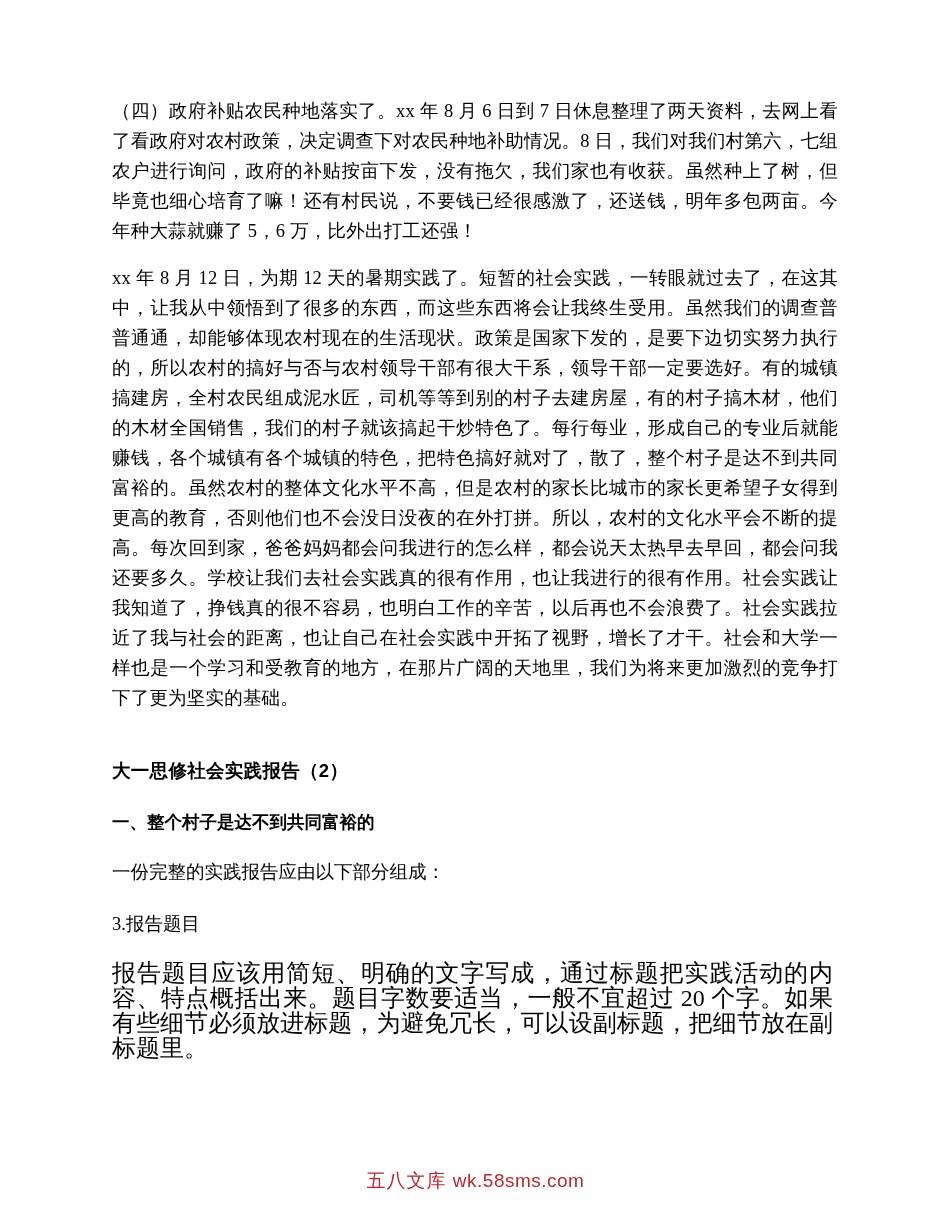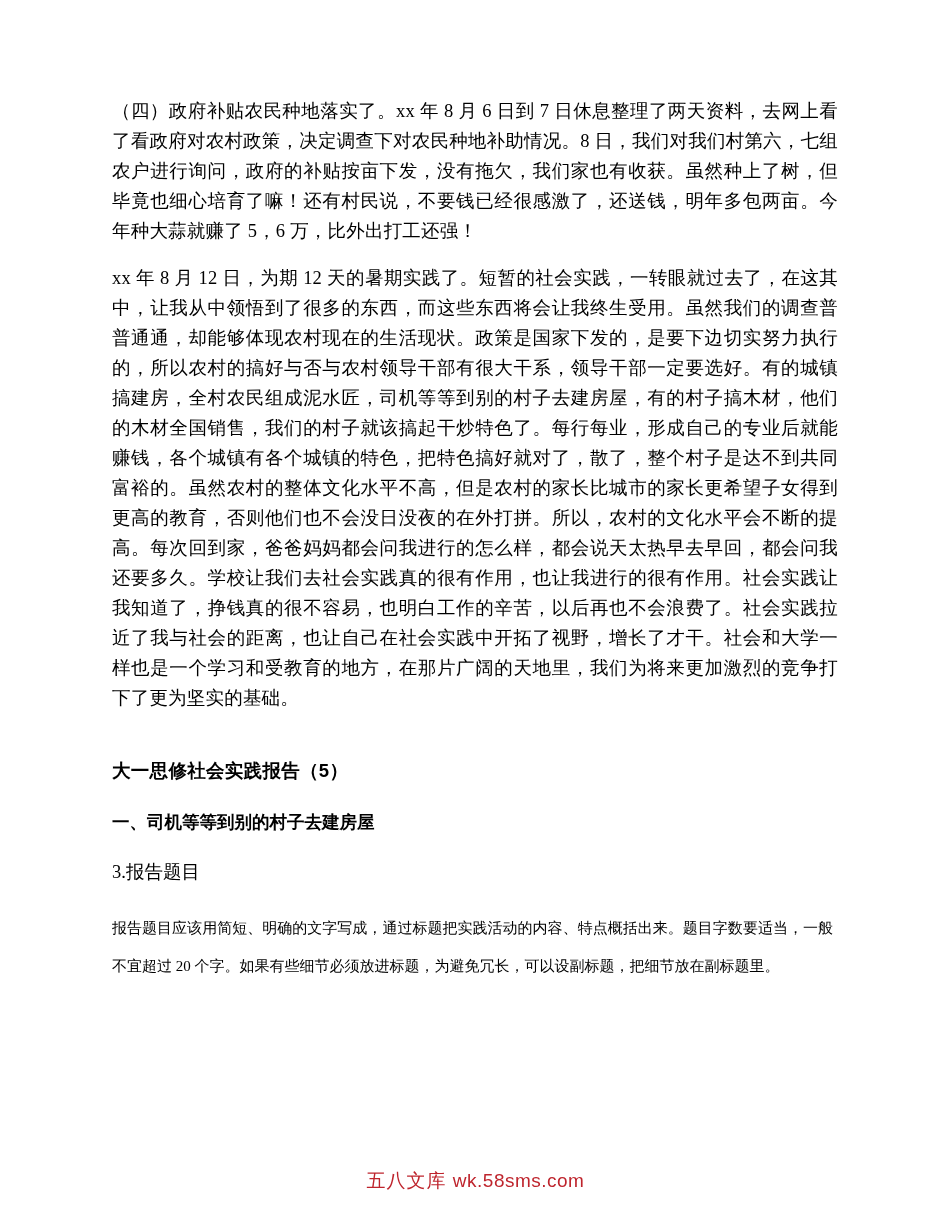--- a/index.html
+++ b/index.html
@@ -48,22 +48,22 @@
     margin: 0 0 22px 0;
     line-height: 26px;
   }
   p.line {
     margin: 0 0 22px 0;
     font-size: 18.5px;
     line-height: 30px;
   }
   p.block {
     margin: 0 5px 22px 0;
-    font-size: 15px;
-    line-height: 38px;
+    font-size: 24px;
+    line-height: 25px;
     text-align: justify;
     text-justify: inter-ideograph;
   }
   .watermark {
     position: absolute;
     left: 1px;
     right: 0;
     bottom: 36px;
     text-align: center;
     color: #b9121b;
@@ -79,23 +79,24 @@
 </style>
 </head>
 <body>
 
 <div class="page">
   <div class="doc-body">
 
     <p class="para">（四）政府补贴农民种地落实了。xx 年 8 月 6 日到 7 日休息整理了两天资料，去网上看了看政府对农村政策，决定调查下对农民种地补助情况。8 日，我们对我们村第六，七组农户进行询问，政府的补贴按亩下发，没有拖欠，我们家也有收获。虽然种上了树，但毕竟也细心培育了嘛！还有村民说，不要钱已经很感激了，还送钱，明年多包两亩。今年种大蒜就赚了 5，6 万，比外出打工还强！</p>
     <p class="para">xx 年 8 月 12 日，为期 12 天的暑期实践了。短暂的社会实践，一转眼就过去了，在这其中，让我从中领悟到了很多的东西，而这些东西将会让我终生受用。虽然我们的调查普普通通，却能够体现农村现在的生活现状。政策是国家下发的，是要下边切实努力执行的，所以农村的搞好与否与农村领导干部有很大干系，领导干部一定要选好。有的城镇搞建房，全村农民组成泥水匠，司机等等到别的村子去建房屋，有的村子搞木材，他们的木材全国销售，我们的村子就该搞起干炒特色了。每行每业，形成自己的专业后就能赚钱，各个城镇有各个城镇的特色，把特色搞好就对了，散了，整个村子是达不到共同富裕的。虽然农村的整体文化水平不高，但是农村的家长比城市的家长更希望子女得到更高的教育，否则他们也不会没日没夜的在外打拼。所以，农村的文化水平会不断的提高。每次回到家，爸爸妈妈都会问我进行的怎么样，都会说天太热早去早回，都会问我还要多久。学校让我们去社会实践真的很有作用，也让我进行的很有作用。社会实践让我知道了，挣钱真的很不容易，也明白工作的辛苦，以后再也不会浪费了。社会实践拉近了我与社会的距离，也让自己在社会实践中开拓了视野，增长了才干。社会和大学一样也是一个学习和受教育的地方，在那片广阔的天地里，我们为将来更加激烈的竞争打下了更为坚实的基础。</p>
 
-    <h2 class="section-heading">大一思修社会实践报告（5）</h2>
+    <h2 class="section-heading">大一思修社会实践报告（2）</h2>
 
-    <p class="sub-bold">一、司机等等到别的村子去建房屋</p>
+    <p class="sub-bold">一、整个村子是达不到共同富裕的</p>
+    <p class="line">一份完整的实践报告应由以下部分组成：</p>
 
     <p class="line">3.报告题目</p>
     <p class="block">报告题目应该用简短、明确的文字写成，通过标题把实践活动的内容、特点概括出来。题目字数要适当，一般不宜超过 20 个字。如果有些细节必须放进标题，为避免冗长，可以设副标题，把细节放在副标题里。</p>
 
   </div>
 
   <div class="watermark">
     <span>五八文库</span>
     <span class="wm-sub">wk.58sms.com</span>
   </div>

